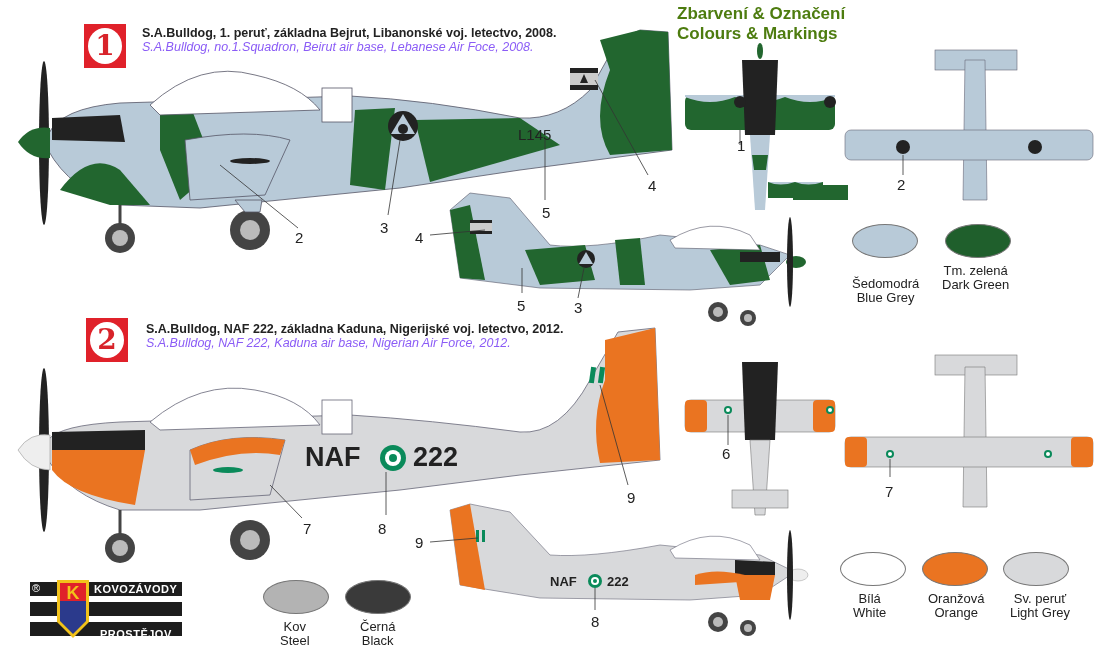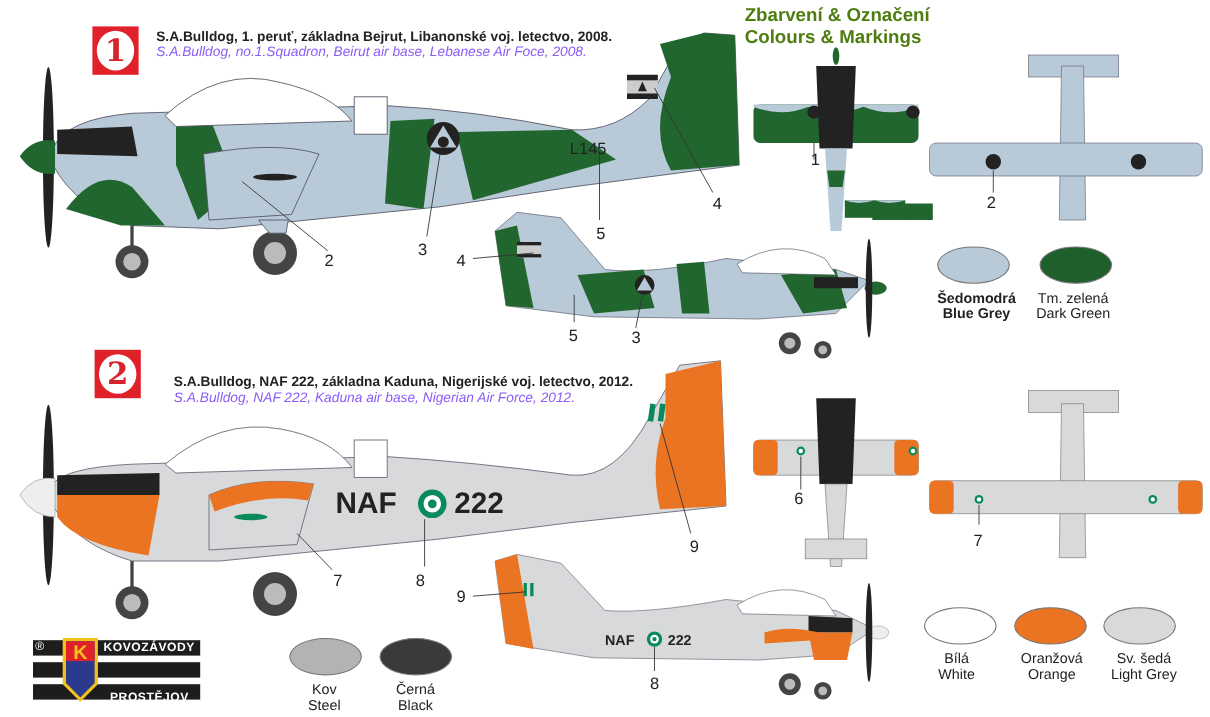--- a/index.html
+++ b/index.html
@@ -134,36 +134,36 @@
   <rect x="90" y="5" width="82" height="20" fill="#b8cad8" stroke="#667" stroke-width="0.6"></rect>
   <path d="M120 15 L140 15 L142 155 L118 155 Z" fill="#b8cad8" stroke="#667" stroke-width="0.6"></path>
   <rect x="0" y="85" width="248" height="30" rx="6" fill="#b8cad8" stroke="#667" stroke-width="0.6"></rect>
   <circle cx="58" cy="102" r="7" fill="#222"></circle>
   <circle cx="190" cy="102" r="7" fill="#222"></circle>
   <line x1="58" y1="110" x2="58" y2="130" stroke="#333" stroke-width="0.8"></line>
 </svg>
 <span class="callout" style="left:897px;top:177px;">2</span>
 
 <div class="swatch" style="left: 852px; top: 224px; background: rgb(184, 202, 216);" id="sw0"></div>
-<div class="swlabel" style="left:852px;top:264px;font-weight:bold;">
+<div class="swlabel" style="left:852px;top:277px;">
   <div>Šedomodrá</div>
     <div>Blue Grey</div>
 </div>
 <div class="swatch" style="left: 945px; top: 224px; background: rgb(31, 95, 44);" id="sw1"></div>
 <div class="swlabel" style="left:942px;top:264px;">
   <div>Tm. zelená</div>
     <div>Dark Green</div>
 </div>
 
 <div class="badge" style="left:86px;top:318px;">
   <div class="circ">
       <span class="num">2</span>
     </div>
 </div>
-<div class="abs" style="left:146px;top:340px;margin-left:12px;">
+<div class="abs" style="left:146px;top:322px;">
   <div class="title-cz">S.A.Bulldog, NAF 222, základna Kaduna, Nigerijské voj. letectvo, 2012.</div>
   <div class="title-en">S.A.Bulldog, NAF 222,  Kaduna air base, Nigerian Air Force, 2012.</div>
 </div>
 
 <svg style="left:0;top:320px;" width="700" height="240" viewBox="0 0 700 240">
   <ellipse cx="44" cy="130" rx="5" ry="82" fill="#222"></ellipse>
   <path d="M48 120 Q60 105 120 102 L350 95 Q430 100 520 112 Q560 115 590 60 L618 12 L655 8 L660 140 L520 155 L400 170 L200 190 L120 190 Q70 175 48 140 Z" fill="#d8d9db" stroke="#667" stroke-width="0.8"></path>
   <path d="M605 20 L655 8 L660 140 L600 143 Q590 100 605 60 Z" fill="#ea7421"></path>
   <path d="M150 102 Q200 60 255 70 Q300 78 320 105 L160 110 Z" fill="#fff" stroke="#667" stroke-width="0.8"></path>
   <rect x="322" y="80" width="30" height="34" fill="#fff" stroke="#667" stroke-width="0.8"></rect>
@@ -252,21 +252,21 @@
   <div>Bílá</div>
     <div>White</div>
 </div>
 <div class="swatch" style="left: 922px; top: 552px; background: rgb(234, 116, 33);" id="sw3"></div>
 <div class="swlabel" style="left:928px;top:592px;">
   <div>Oranžová</div>
     <div>Orange</div>
 </div>
 <div class="swatch" style="left: 1003px; top: 552px; background: rgb(216, 217, 219);" id="sw4"></div>
 <div class="swlabel" style="left:1010px;top:592px;">
-  <div>Sv. šedá</div>
+  <div>Sv. peruť</div>
     <div>Light Grey</div>
 </div>
 
 <div class="swatch" style="left: 263px; top: 580px; background: rgb(179, 179, 179);" id="sw5"></div>
 <div class="swlabel" style="left:280px;top:620px;">
   <div>Kov</div>
     <div>Steel</div>
 </div>
 <div class="swatch" style="left: 345px; top: 580px; background: rgb(58, 58, 58);" id="sw6"></div>
 <div class="swlabel" style="left:360px;top:620px;">

